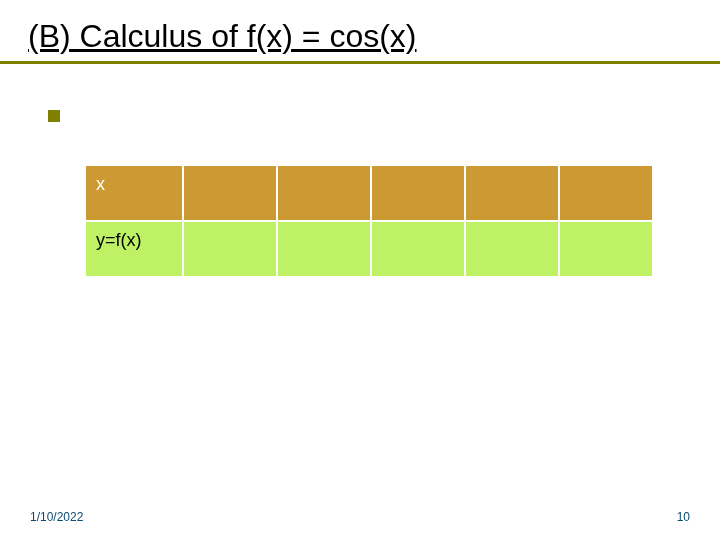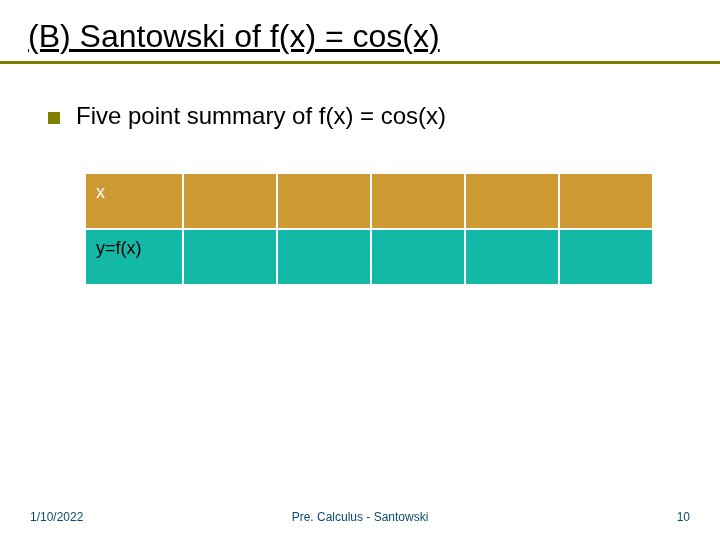--- a/index.html
+++ b/index.html
@@ -53,21 +53,21 @@
     font-size: 18px;
     color: #000;
     vertical-align: top;
     border: 2px solid #ffffff;
   }
   tr:first-child td {
     background: #cc9933;
     color: #fff;
   }
   tr:nth-child(2) td {
-    background: #14b8a6;
+    background: #bef264;
   }
   td:first-child {
     width: 98px;
   }
   .footer {
     position: absolute;
     bottom: 16px;
     left: 0;
     right: 0;
     display: flex;
@@ -80,27 +80,26 @@
   .footer-center {
     position: absolute;
     left: 50%;
     transform: translateX(-50%);
   }
 </style>
 </head>
 <body>
 
 <div class="title-area">
-  <h1 class="title">(B) Santowski of f(x) = cos(x)</h1>
+  <h1 class="title">(B) Calculus of f(x) = cos(x)</h1>
 </div>
 
 <div class="body-area">
   <div class="bullet-row">
     <div class="bullet-square"></div>
-    <div class="bullet-text">Five point summary of f(x) = cos(x)</div>
   </div>
 
   <div class="table-wrap">
     <table>
       <tbody>
           <tr>
         <td>x</td>
         <td></td>
         <td></td>
         <td></td>
@@ -115,15 +114,14 @@
         <td></td>
         <td></td>
       </tr>
     </tbody>
       </table>
   </div>
 </div>
 
 <div class="footer">
   <span>1/10/2022</span>
-  <span class="footer-center">Pre. Calculus - Santowski</span>
   <span>10</span>
 </div>
 
 </body></html>

